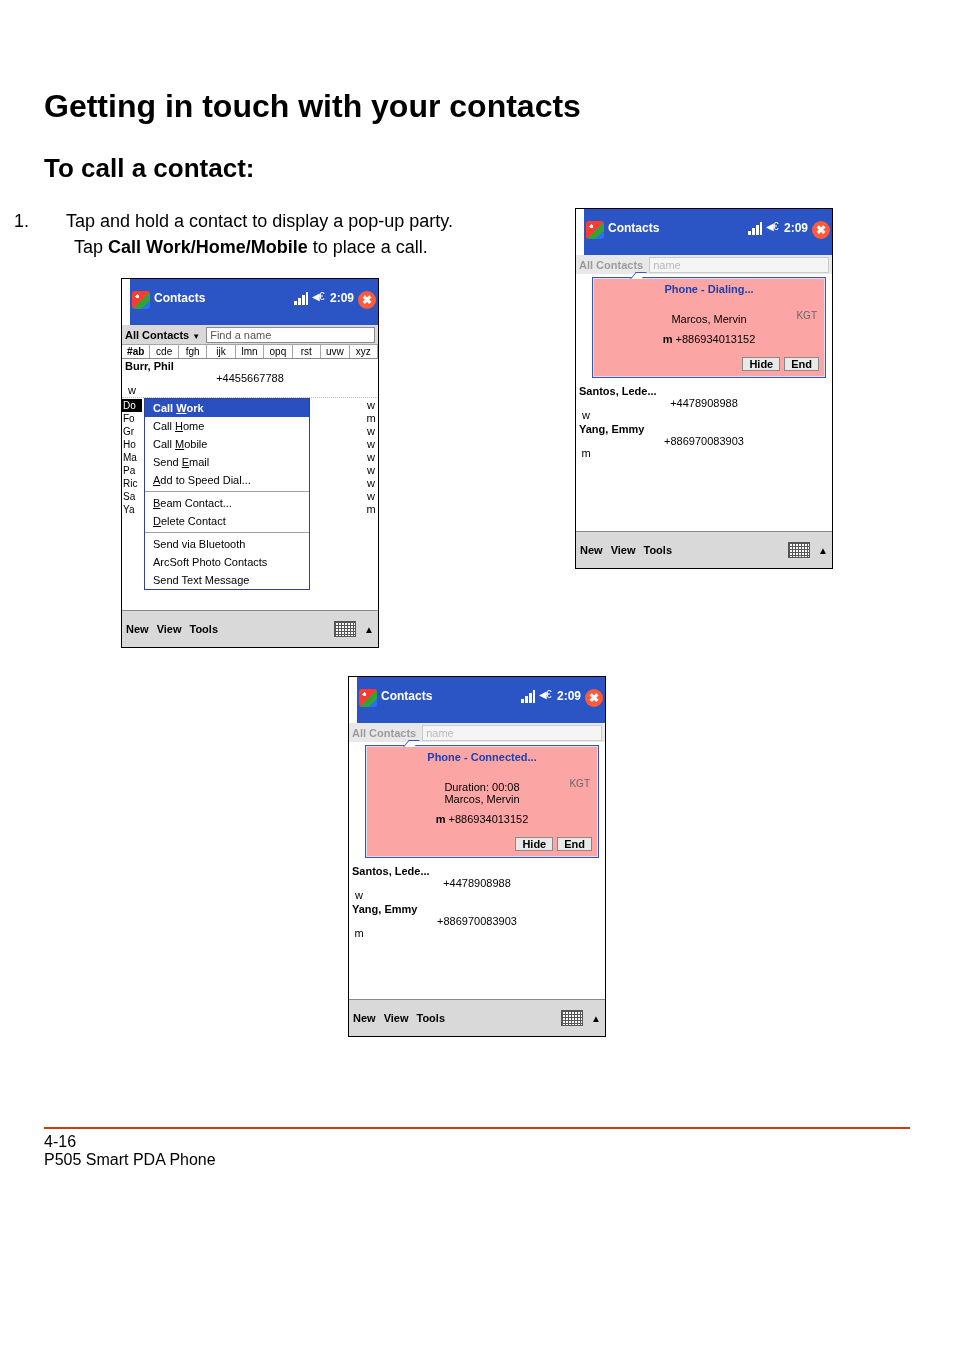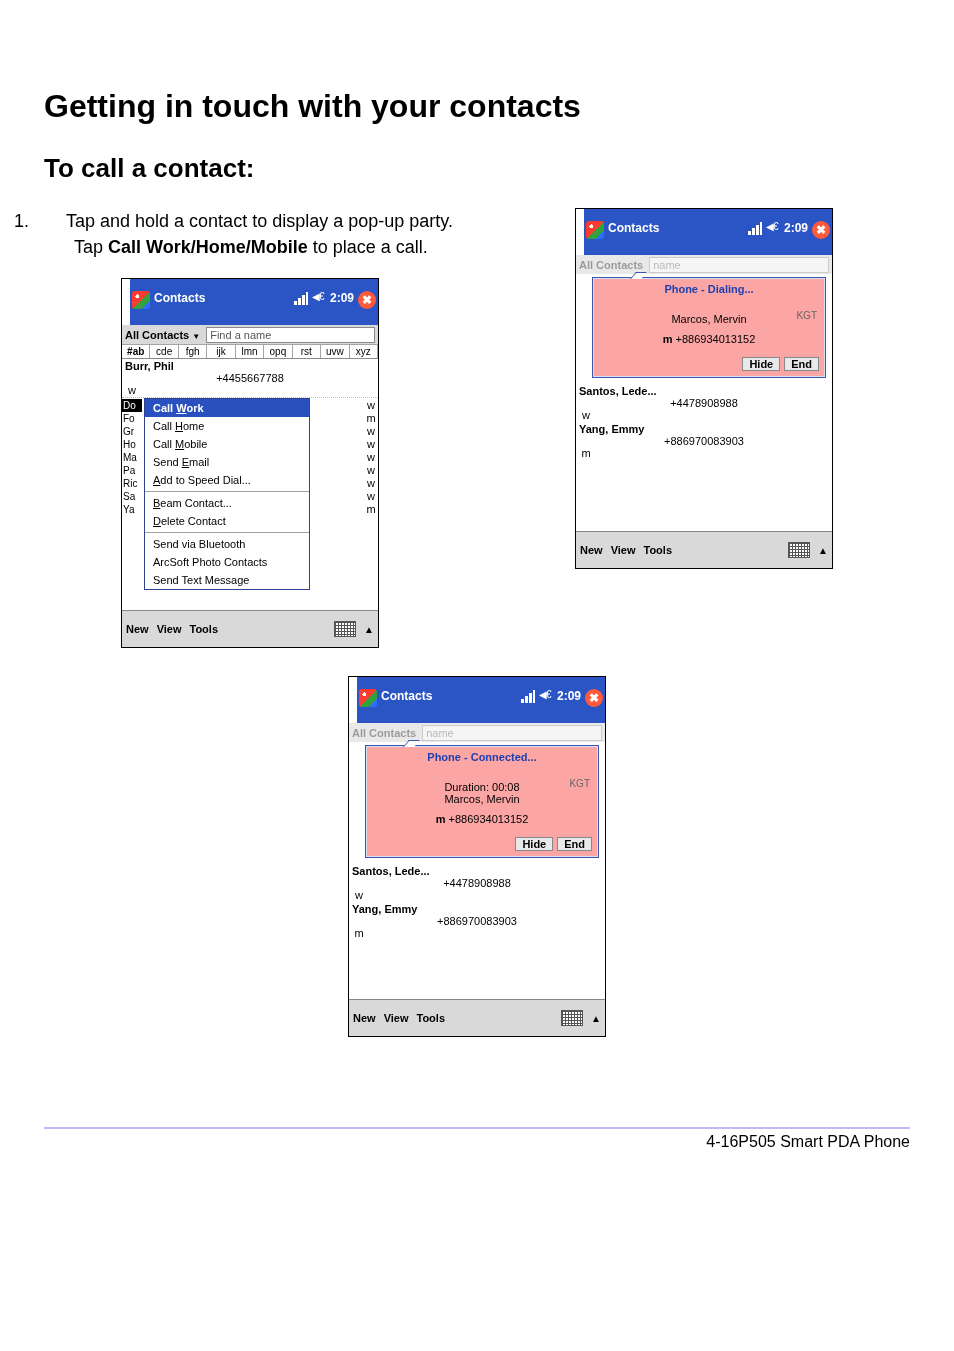--- a/index.html
+++ b/index.html
@@ -186,24 +186,25 @@
     background:#fff;border-left:1px solid #3a56b0;border-top:1px solid #3a56b0;
     transform:skewX(-40deg);
   }
 
   .pda-body{position:relative}
   .names-bg{padding-top:1px}
   .list-after-balloon .contact-row{border:none}
 
   
   .page-footer{
-    border-top:2px solid #c4b5fd;
+    border-top:2px solid #c2410c;
     margin-top:90px;padding-top:4px;
-    display:flex;justify-content:flex-end;
+    display:flex;justify-content:center;
     font-size:16px;
+    flex-direction:column;
   }
 
   .shotwrap{position:relative}
 </style>
 </head>
 <body>
 
 <h1 class="section-title">Getting in touch with your contacts</h1>
 <h2 class="sub-title">To call a contact:</h2>
 

